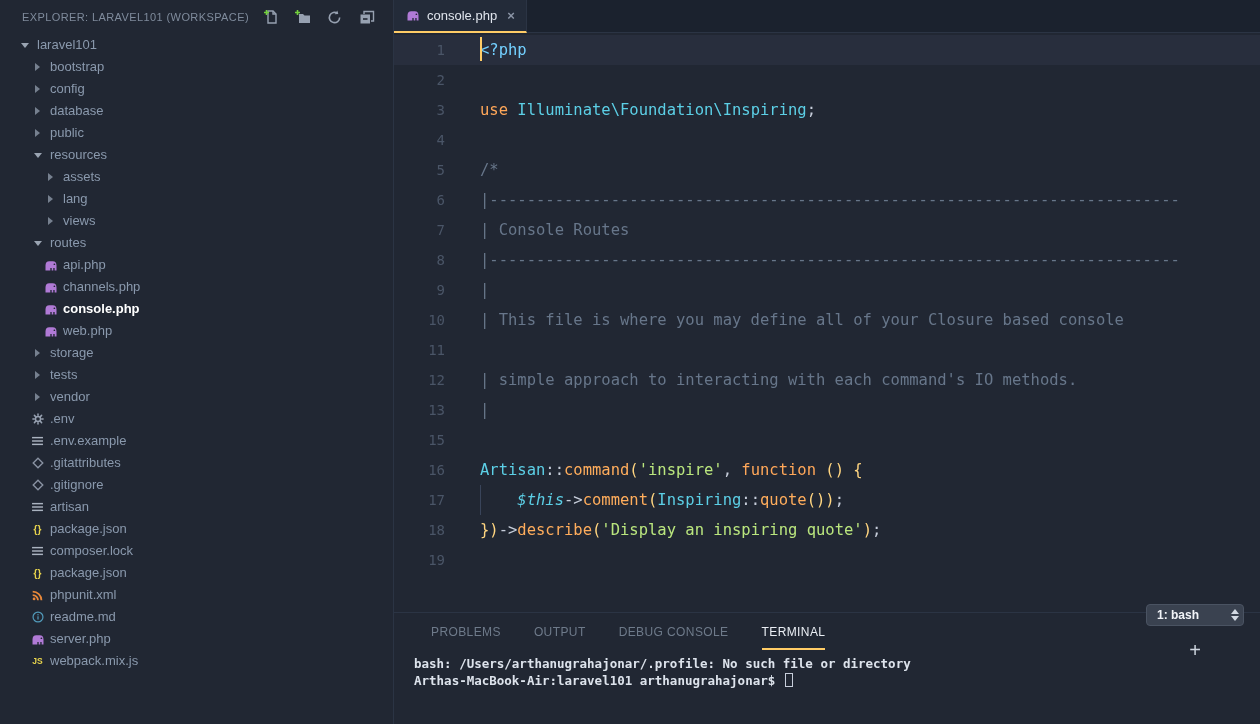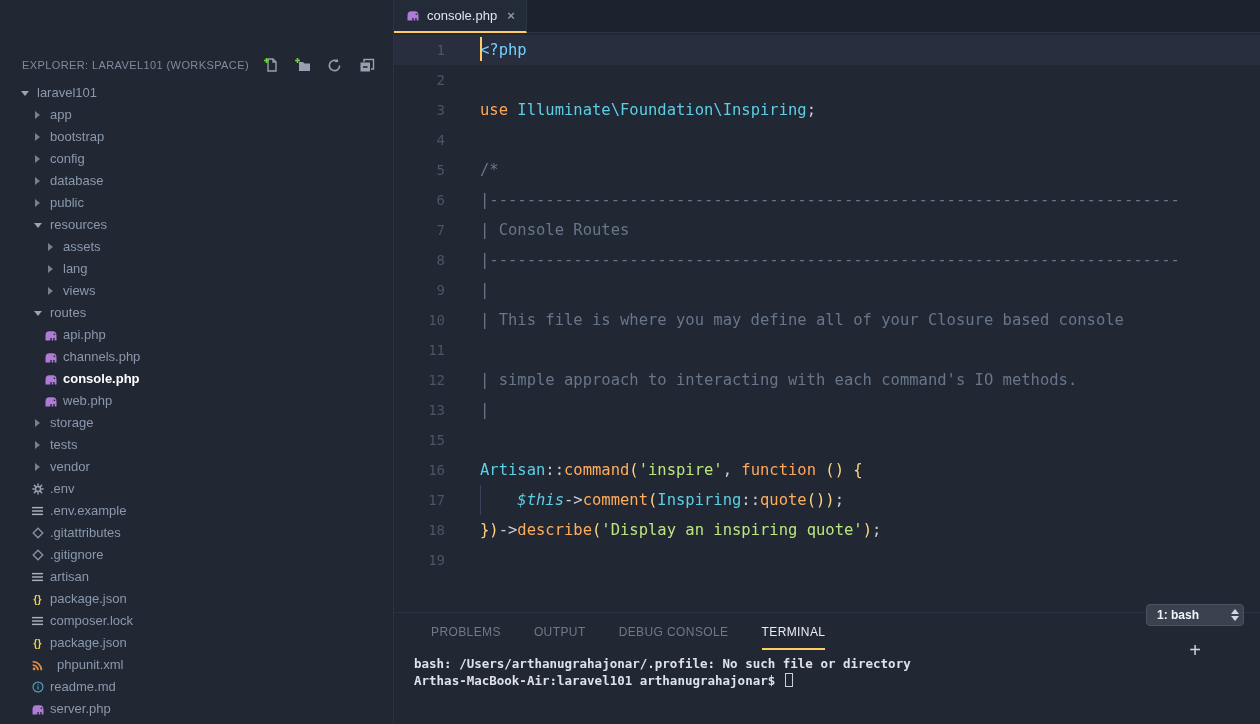--- a/index.html
+++ b/index.html
@@ -14,21 +14,21 @@
 
   
   #sidebar {
     width:394px; flex:none; height:100%;
     background:#212733;
     border-right:1px solid #2b3444;
     overflow:hidden;
   }
   .sb-header {
     height:34px; display:flex; align-items:center;
-    padding-left:22px; padding-right:18px;margin-top:48px;
+    padding-left:22px; padding-right:18px;
   }
   .sb-title {
     font-size:11px; color:#7f8b9c; letter-spacing:.4px;
     white-space:nowrap; flex:1 1 auto;
   }
   .sb-actions { display:flex; align-items:center; gap:15px; }
   .sb-actions .abtn { width:17px; height:17px; display:flex; align-items:center; justify-content:center; cursor:pointer; }
 
   #file-tree { font-size:13px; color:#8a99ad; }
   .trow { height:22px; display:flex; align-items:center; white-space:nowrap; cursor:pointer; }
@@ -147,26 +147,20 @@
         <div class="trow" style="padding-left: 17px;">
           <span class="slot">
             <span class="tri-down"></span>
           </span>
           <span class="lbl">laravel101</span>
         </div>
         <div class="trow" style="padding-left: 30px;">
           <span class="slot">
             <span class="tri-right"></span>
           </span>
-          <span class="lbl">app</span>
-        </div>
-        <div class="trow" style="padding-left: 30px;">
-          <span class="slot">
-            <span class="tri-right"></span>
-          </span>
           <span class="lbl">bootstrap</span>
         </div>
         <div class="trow" style="padding-left: 30px;">
           <span class="slot">
             <span class="tri-right"></span>
           </span>
           <span class="lbl">config</span>
         </div>
         <div class="trow" style="padding-left: 30px;">
           <span class="slot">
@@ -352,21 +346,21 @@
             </span>
           </span>
           <span class="lbl">composer.lock</span>
         </div>
         <div class="trow" style="padding-left: 30px;">
           <span class="slot">
             <span class="ficon-text" style="display: inline-flex; align-items: center; justify-content: center; color: rgb(232, 212, 77); font-size: 10px;">{}</span>
           </span>
           <span class="lbl">package.json</span>
         </div>
-        <div class="trow" style="padding-left: 30px; gap: 7px;">
+        <div class="trow" style="padding-left: 30px;">
           <span class="slot">
             <span style="display: inline-flex; align-items: center; justify-content: center;">
               <svg width="11" height="11" viewBox="0 0 16 16">
                 <g fill="#e8883a">
                   <circle cx="3" cy="13" r="2"></circle>
                   <path d="M1 6 a9 9 0 0 1 9 9 h-2.6 a6.4 6.4 0 0 0 -6.4 -6.4 z"></path>
                   <path d="M1 1 a14 14 0 0 1 14 14 h-2.6 a11.4 11.4 0 0 0 -11.4 -11.4 z"></path>
                 </g>
               </svg>
             </span>

